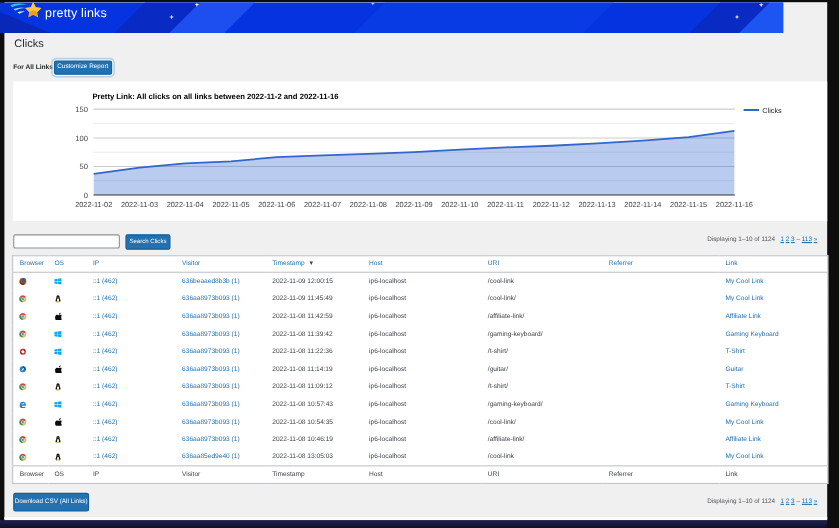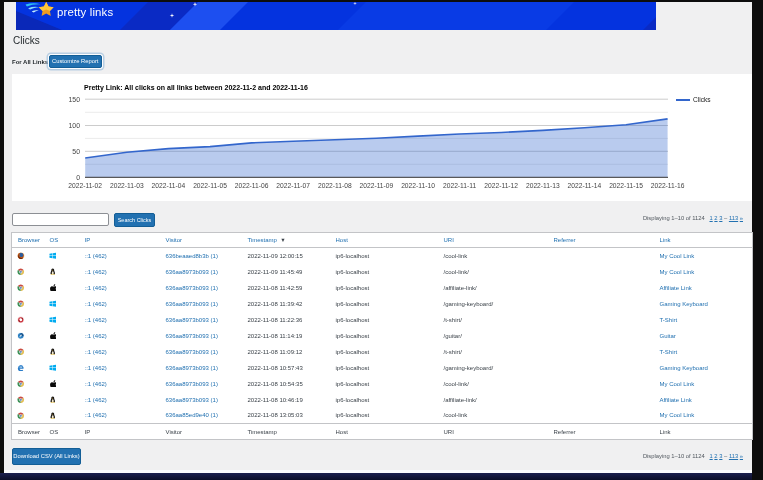--- a/index.html
+++ b/index.html
@@ -1,21 +1,21 @@
 <!DOCTYPE html>
 <html><head>
 <meta charset="utf-8">
 <style>
 *{margin:0;padding:0;box-sizing:border-box}
 html,body{width:763px;height:480px;overflow:hidden}
 body{position:relative;background:#0d0d0d;font-family:"Liberation Sans",sans-serif;-webkit-font-smoothing:antialiased}
 #win{position:absolute;left:4px;top:2px;width:748px;height:470px;background:#f0f0f1}
 #bottombar{position:absolute;left:0;top:473px;width:752px;height:7px;background:linear-gradient(180deg,#1d2150 0%,#14173a 55%,#0d102a 100%)}
 #whiteline{position:absolute;left:4px;top:470px;width:748px;height:3px;background:#fdfdfd}
-#hdr{position:absolute;left:16px;top:2px;width:640px;height:28px;overflow:hidden}
+#hdr{position:absolute;left:0;top:2px;width:712px;height:28px;overflow:hidden}
 h1.clicks{position:absolute;left:13px;top:35px;font-size:10px;line-height:12px;font-weight:400;color:#1d2327}
 .falabel{position:absolute;left:12px;top:57.5px;font-size:6px;line-height:8px;font-weight:700;color:#1d2327}
 .btn{position:absolute;background:#2271b1;border:1px solid #135e96;border-radius:2px;color:#fff;text-align:center;font-family:"Liberation Sans",sans-serif}
 #custbtn{left:48.5px;top:55px;width:53.5px;height:12.5px;font-size:5.8px;line-height:10.5px;font-weight:400;box-shadow:0 0 0 1px #fdfdfe,0 0 0 2.5px rgba(140,180,215,.55)}
 #chartpanel{position:absolute;left:12px;top:74px;width:740px;height:127px;background:#fff}
 #searchbox{position:absolute;left:12px;top:213px;width:97px;height:13px;background:#fff;border:1px solid #8c8f94;border-radius:2px}
 #searchbtn{left:114px;top:213px;width:41px;height:14px;font-size:5.5px;line-height:12px;font-weight:400}
 .pag{position:absolute;width:193px;text-align:right;font-size:5.8px;color:#50575e}
 .pag a{color:#2271b1;text-decoration:underline}
 #pagtop{left:550px;top:215px}

